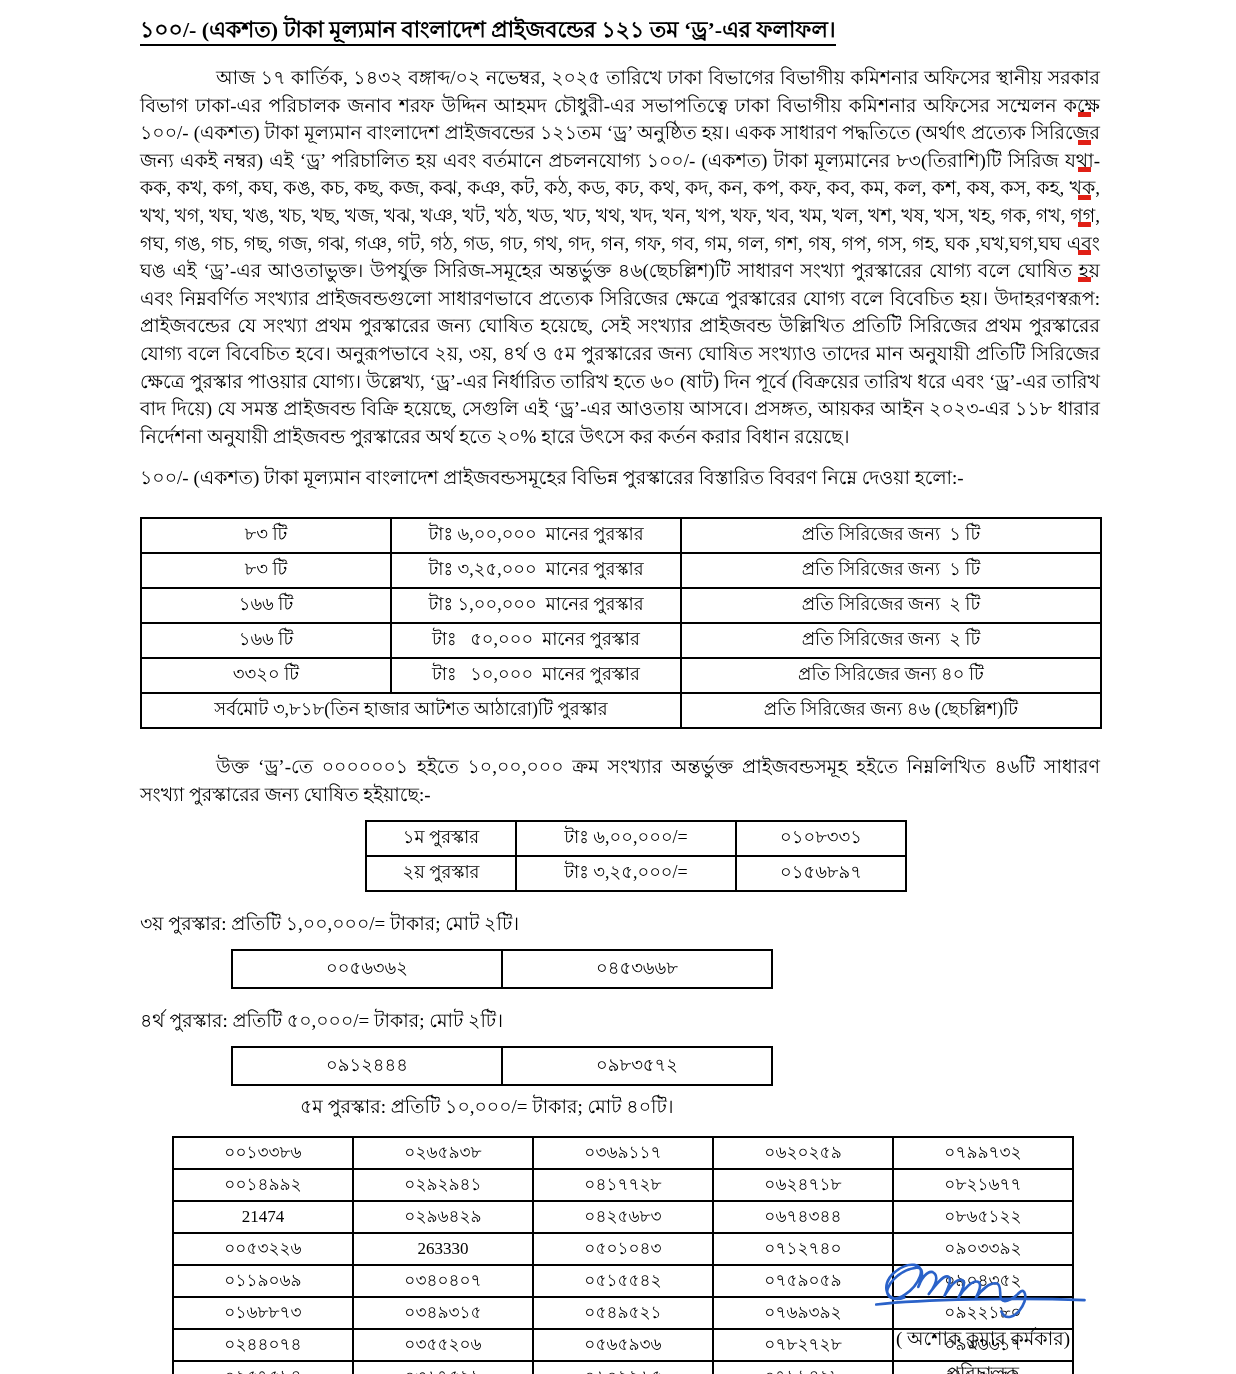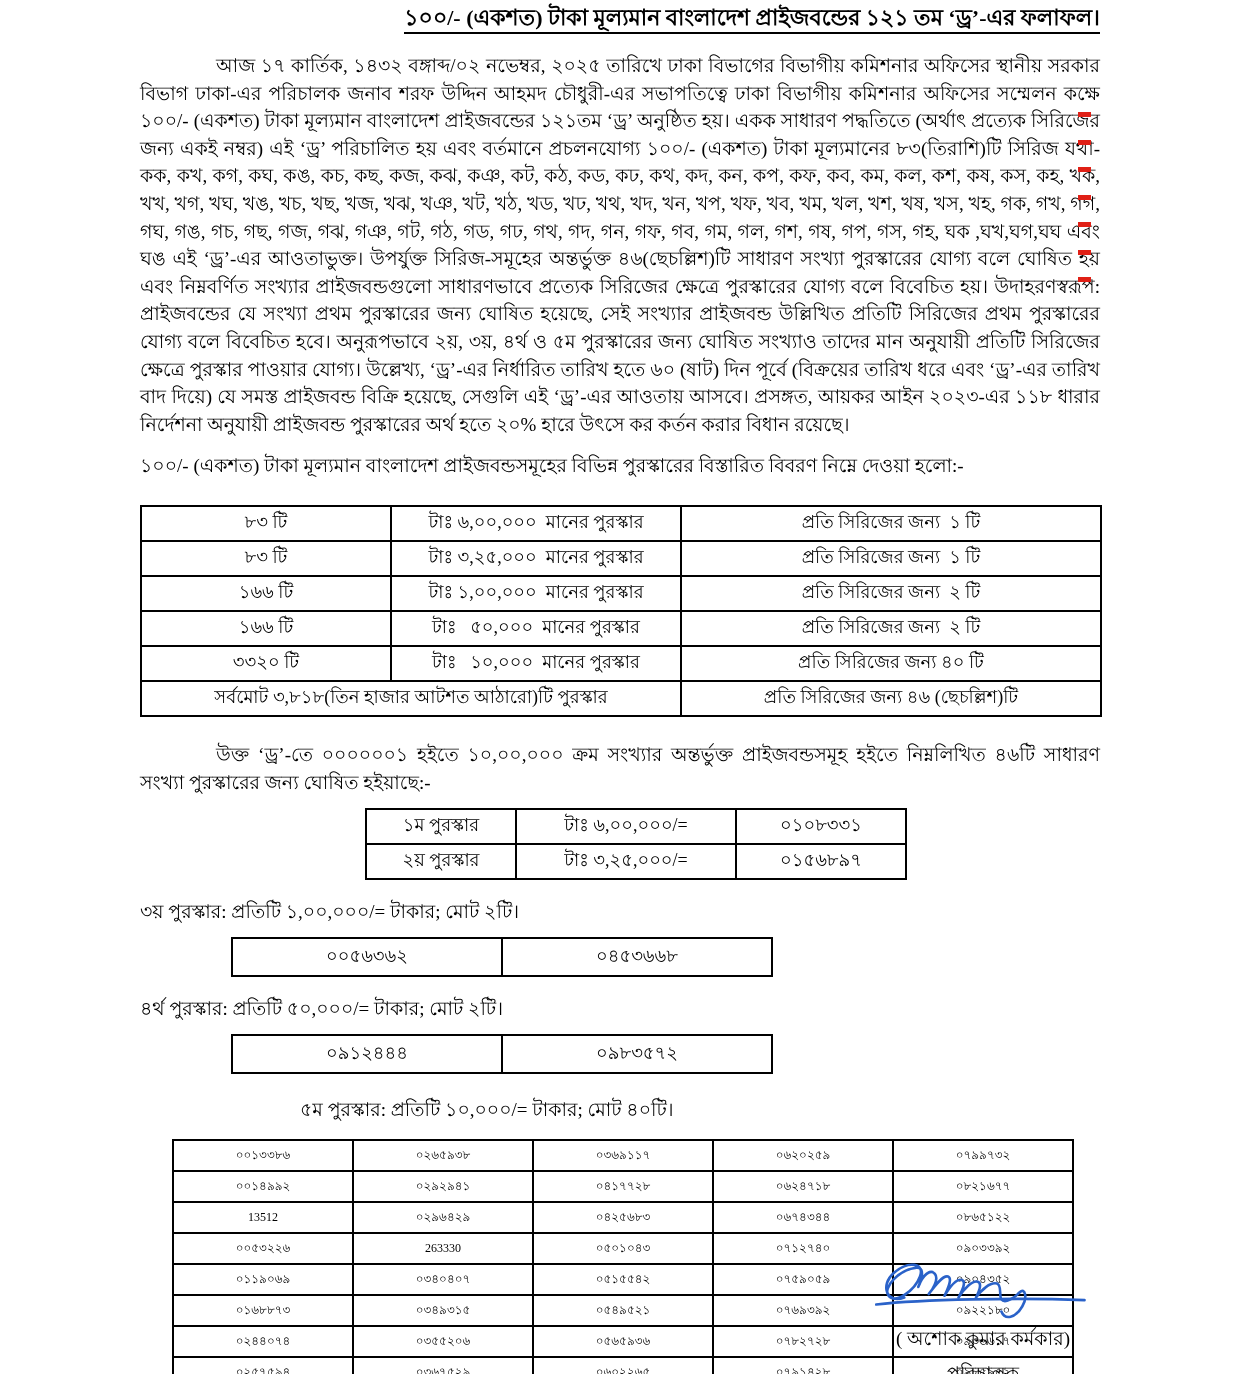--- a/index.html
+++ b/index.html
@@ -1,20 +1,20 @@
 <!DOCTYPE html>
 <html><head>
 <meta charset="utf-8">
 <style>
   html,body{margin:0;padding:0;background:#ffffff;}
   body{font-family:"Liberation Serif","DejaVu Serif",serif;color:#000;}
   .page{position:relative;width:1236px;height:1374px;background:#fff;overflow:hidden;}
   .content{margin-left:140px;width:960px;}
 
-  .doc-title{text-align:right;font-size:22px;font-weight:bold;}
+  .doc-title{text-align:left;padding-top:12px;font-size:22px;font-weight:bold;}
   .doc-title .underlined{border-bottom:2px solid #000;padding-bottom:2px;}
 
   .para{font-size:19px;line-height:27.6px;text-align:justify;margin-top:15px;}
   .para.first-indent{text-indent:76px;}
 
   .detail-line{font-size:19px;text-align:left;margin-top:13px;}
 
   table{border-collapse:collapse;table-layout:fixed;}
   td{border:2px solid #000;font-size:18px;text-align:center;padding:1px 6px;white-space:pre-wrap;overflow:hidden;}
 
@@ -23,24 +23,24 @@
 
   .note-para{font-size:19px;line-height:28px;text-align:justify;margin-top:24px;text-indent:76px;}
 
   .t2{width:540px;margin-left:225px;margin-top:11px;}
   .t2 td{height:30px;}
 
   .center-heading{font-size:19px;margin-top:17px;}
   .t34{width:540px;margin-left:91px;margin-top:8px;}
   .t34 td{height:34px;}
 
-  .left-heading{font-size:19px;margin-top:21px;margin-left:160px;text-align:left;}
+  .left-heading{font-size:19px;margin-top:6px;margin-left:160px;text-align:left;}
 
   .t5{width:900px;margin-left:32px;margin-top:12px;}
-  .t5 td{height:27px;font-size:12px;}
+  .t5 td{height:27px;font-size:17px;}
 
   .signature-block{position:absolute;left:828px;top:1252px;width:310px;text-align:center;}
   .sig-svg{display:block;margin:0 auto;}
   .sig-name{font-size:19px;margin-top:2px;}
   .sig-role{font-size:19px;margin-top:3px;}
 
   .redmark{position:absolute;left:1078px;width:13px;height:5px;background:#e02016;}
 </style>
 </head>
 <body>
@@ -165,21 +165,21 @@
             <td>০৭৯৯৭৩২</td>
           </tr>
           <tr>
             <td>০০১৪৯৯২</td>
             <td>০২৯২৯৪১</td>
             <td>০৪১৭৭২৮</td>
             <td>০৬২৪৭১৮</td>
             <td>০৮২১৬৭৭</td>
           </tr>
           <tr>
-            <td>13512</td>
+            <td>21474</td>
             <td>০২৯৬৪২৯</td>
             <td>০৪২৫৬৮৩</td>
             <td>০৬৭৪৩৪৪</td>
             <td>০৮৬৫১২২</td>
           </tr>
           <tr>
             <td>০০৫৩২২৬</td>
             <td>263330</td>
             <td>০৫০১০৪৩</td>
             <td>০৭১২৭৪০</td>

